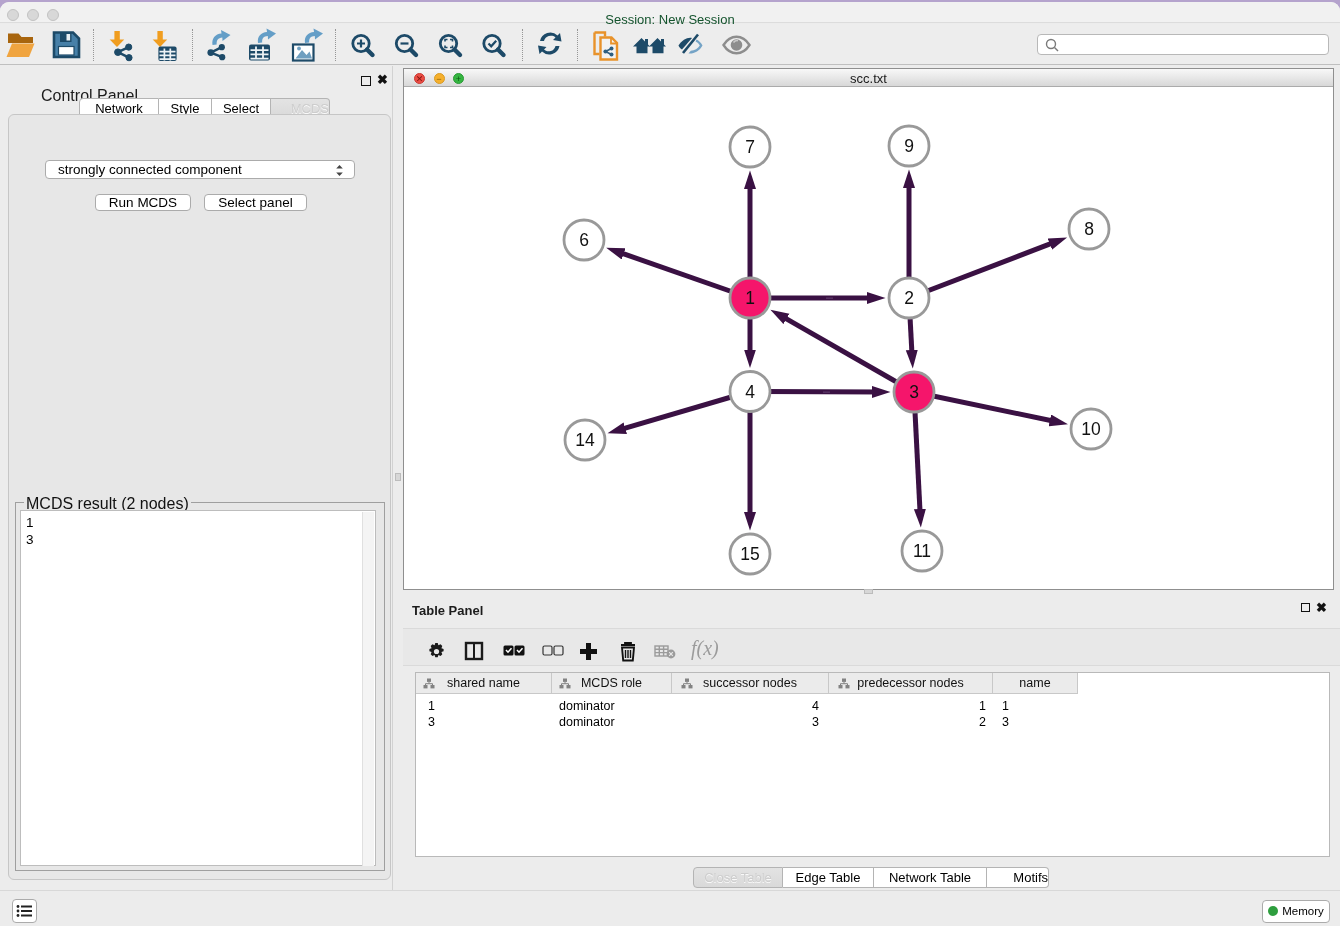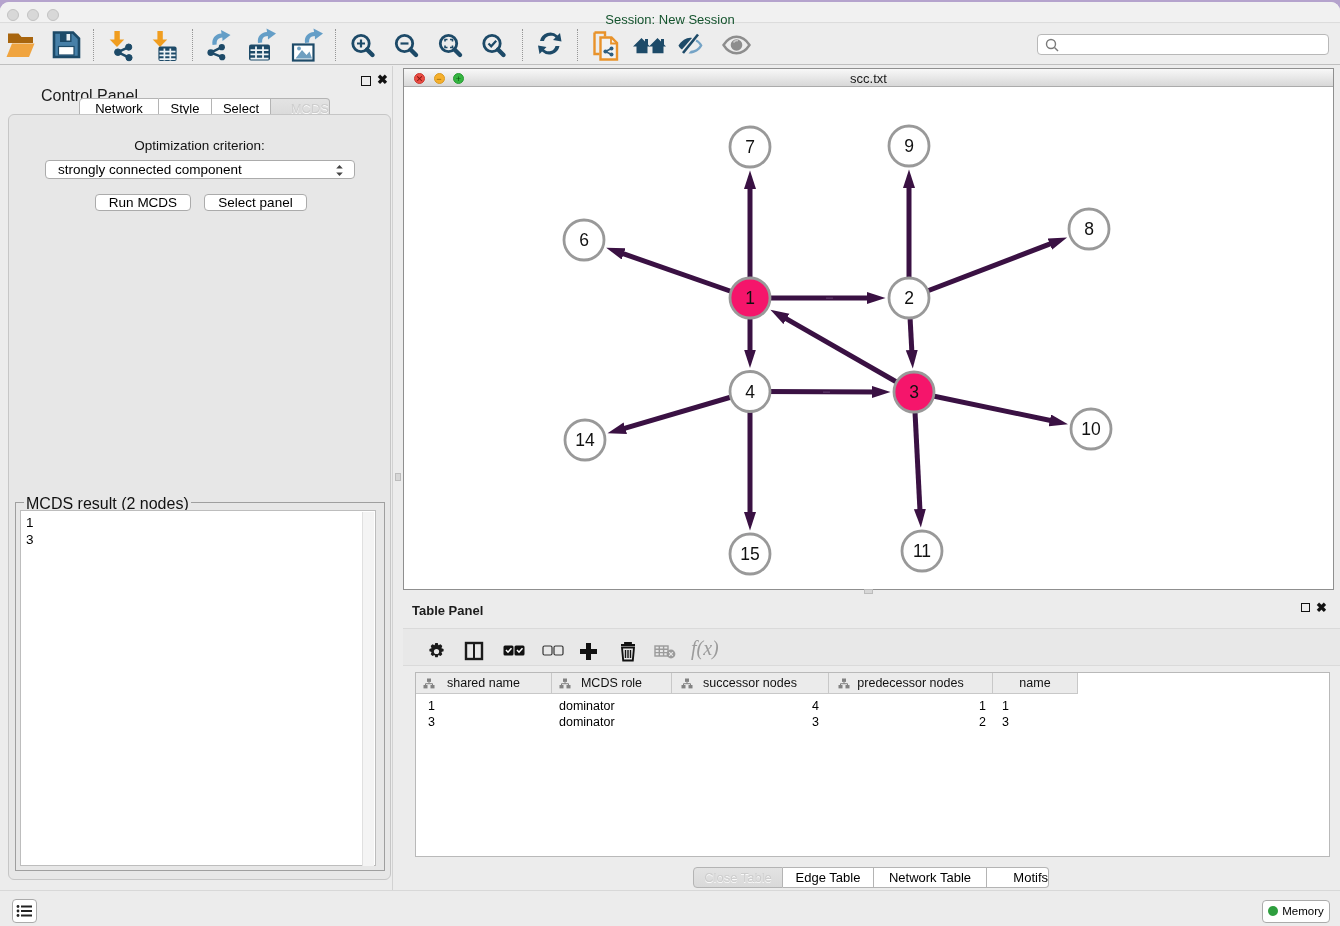--- a/index.html
+++ b/index.html
@@ -171,21 +171,20 @@
     <div class="hdr">Control Panel</div>
     <div class="miniwin" style="left:361px; top:10px;"></div>
     <div class="minix" style="left:377px; top:6px;">✖</div>
     <div class="tabs" style="left:79px; top:32px;">
       <div class="tab first" style="width:80px;">Network</div>
       <div class="tab" style="width:53px;">Style</div>
       <div class="tab" style="width:59px;">Select</div>
       <div class="tab sel last" style="width:59px;">MCDS</div>
     </div>
     <div id="tabpanelbody">
-      <div id="optlabel">Optimization criterion:</div>
       <div id="dropdown">strongly connected component
         <svg width="9" height="13" style="position:absolute;right:10px;top:3px" viewBox="0 0 9 13">
             <path d="M1.2 4.6 L4.5 1 L7.8 4.6 Z" fill="#444"></path>
             <path d="M1.2 8.4 L4.5 12 L7.8 8.4 Z" fill="#444"></path>
           </svg>
       </div>
       <div class="btn" style="left:86px; top:79px; width:96px;">Run MCDS</div>
       <div class="btn" style="left:195px; top:79px; width:103px;">Select panel</div>
       <div id="fieldset">
         <div id="fslegend">MCDS result (2 nodes)</div>

